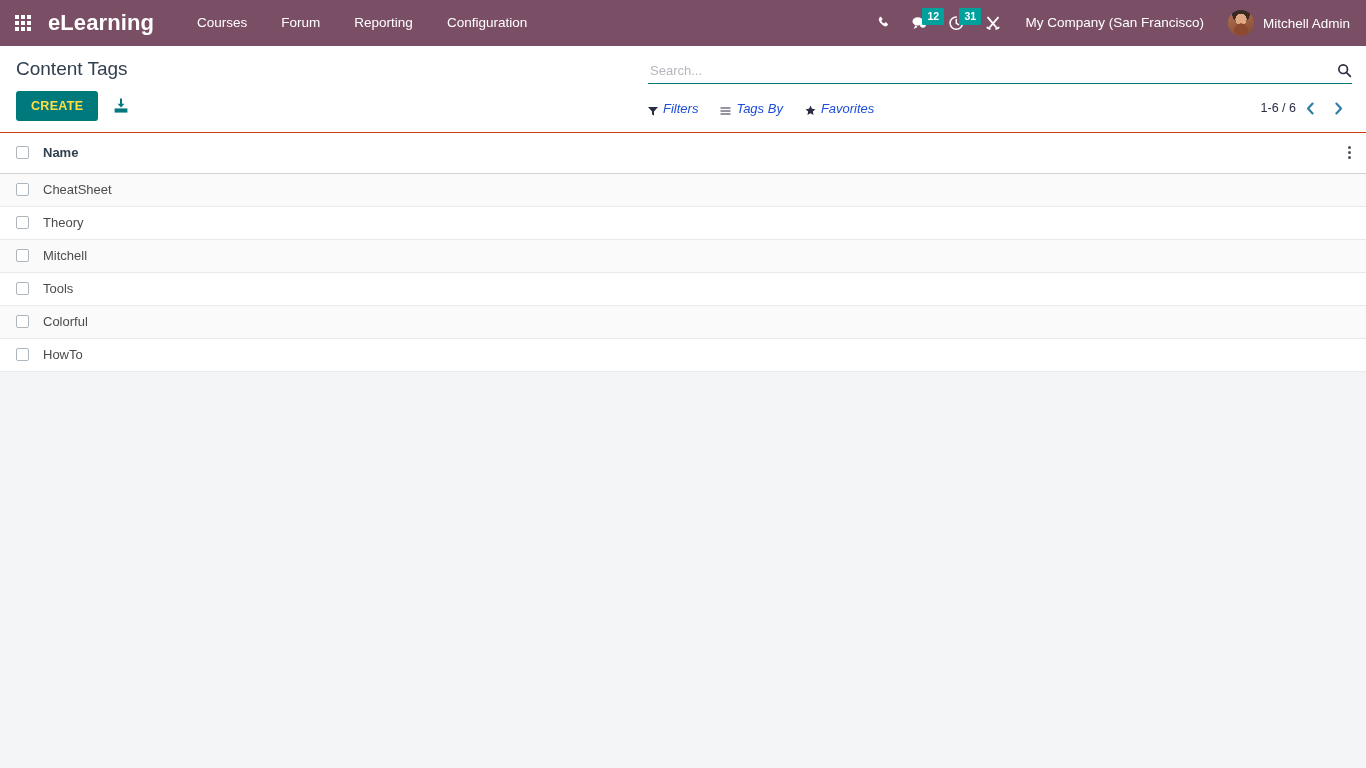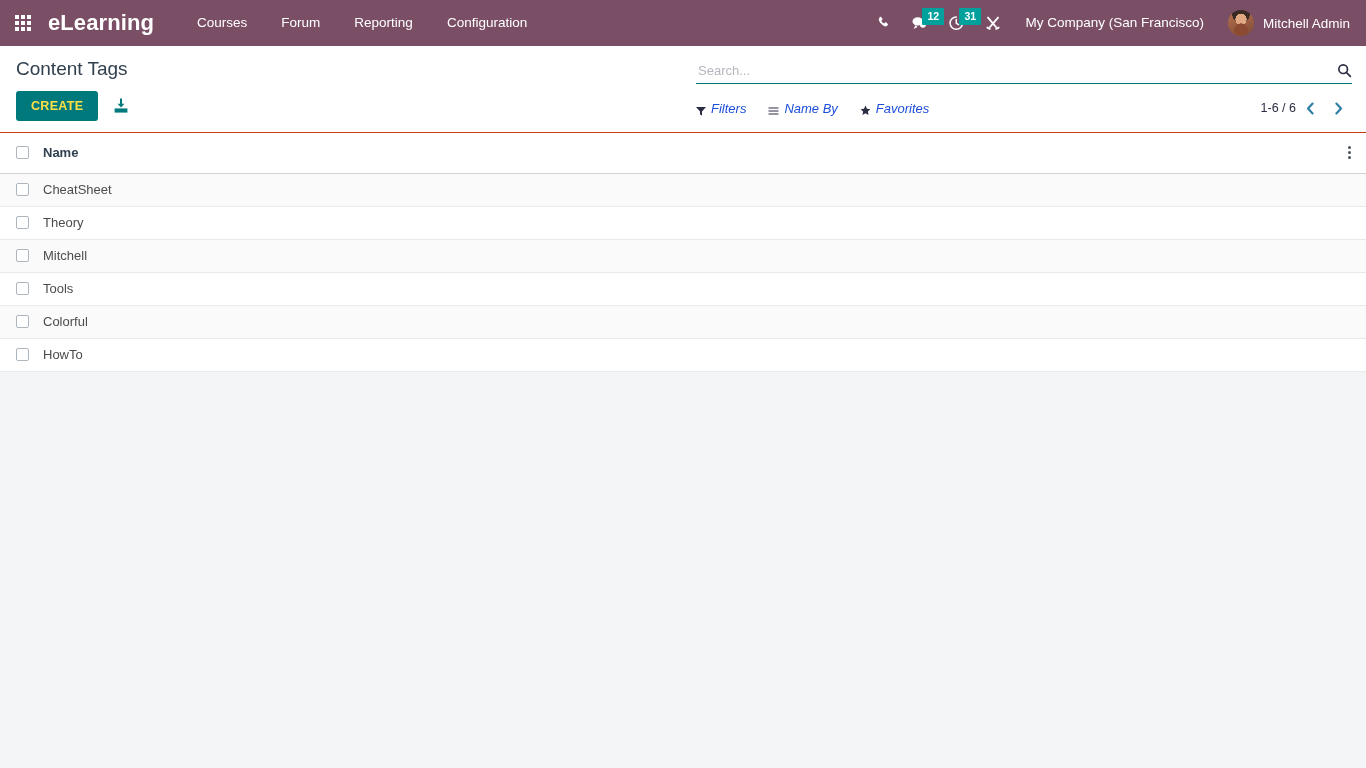--- a/index.html
+++ b/index.html
@@ -141,21 +141,21 @@
   }
   .btn-import {
     margin-left: 12px;
     display: flex; align-items: center; justify-content: center;
     cursor: pointer;
     width: 22px; height: 22px;
   }
 
   .cp-right {
     position: absolute;
-    left: 696px; right: 14px; top: 14px;
+    left: 648px; right: 14px; top: 14px;
   }
   .searchview {
     display: flex;
     align-items: flex-end;
     border-bottom: 1px solid #00797C;
     padding-bottom: 4px;
     height: 24px;
   }
   .search-input {
     flex: 1;
@@ -381,21 +381,21 @@
         </span>
         <span>Filters</span>
       </div>
 
       <div class="dropdown-toggle">
         <span class="dt-icon">
           <svg width="11" height="10" viewBox="0 0 11 10" stroke="#2B2D42" stroke-width="1.2">
             <path d="M0.5 2h10M0.5 5h10M0.5 8h10"></path>
           </svg>
         </span>
-        <span>Name By</span>
+        <span>Tags By</span>
       </div>
 
       <div class="dropdown-toggle">
         <span class="dt-icon">
           <svg width="11" height="11" viewBox="0 0 12 12" fill="#2B2D42">
             <path d="M6 .6l1.6 3.4 3.7.5-2.7 2.6.7 3.7L6 9.1 2.7 10.8l.7-3.7L.7 4.5l3.7-.5z"></path>
           </svg>
         </span>
         <span>Favorites</span>
       </div>

